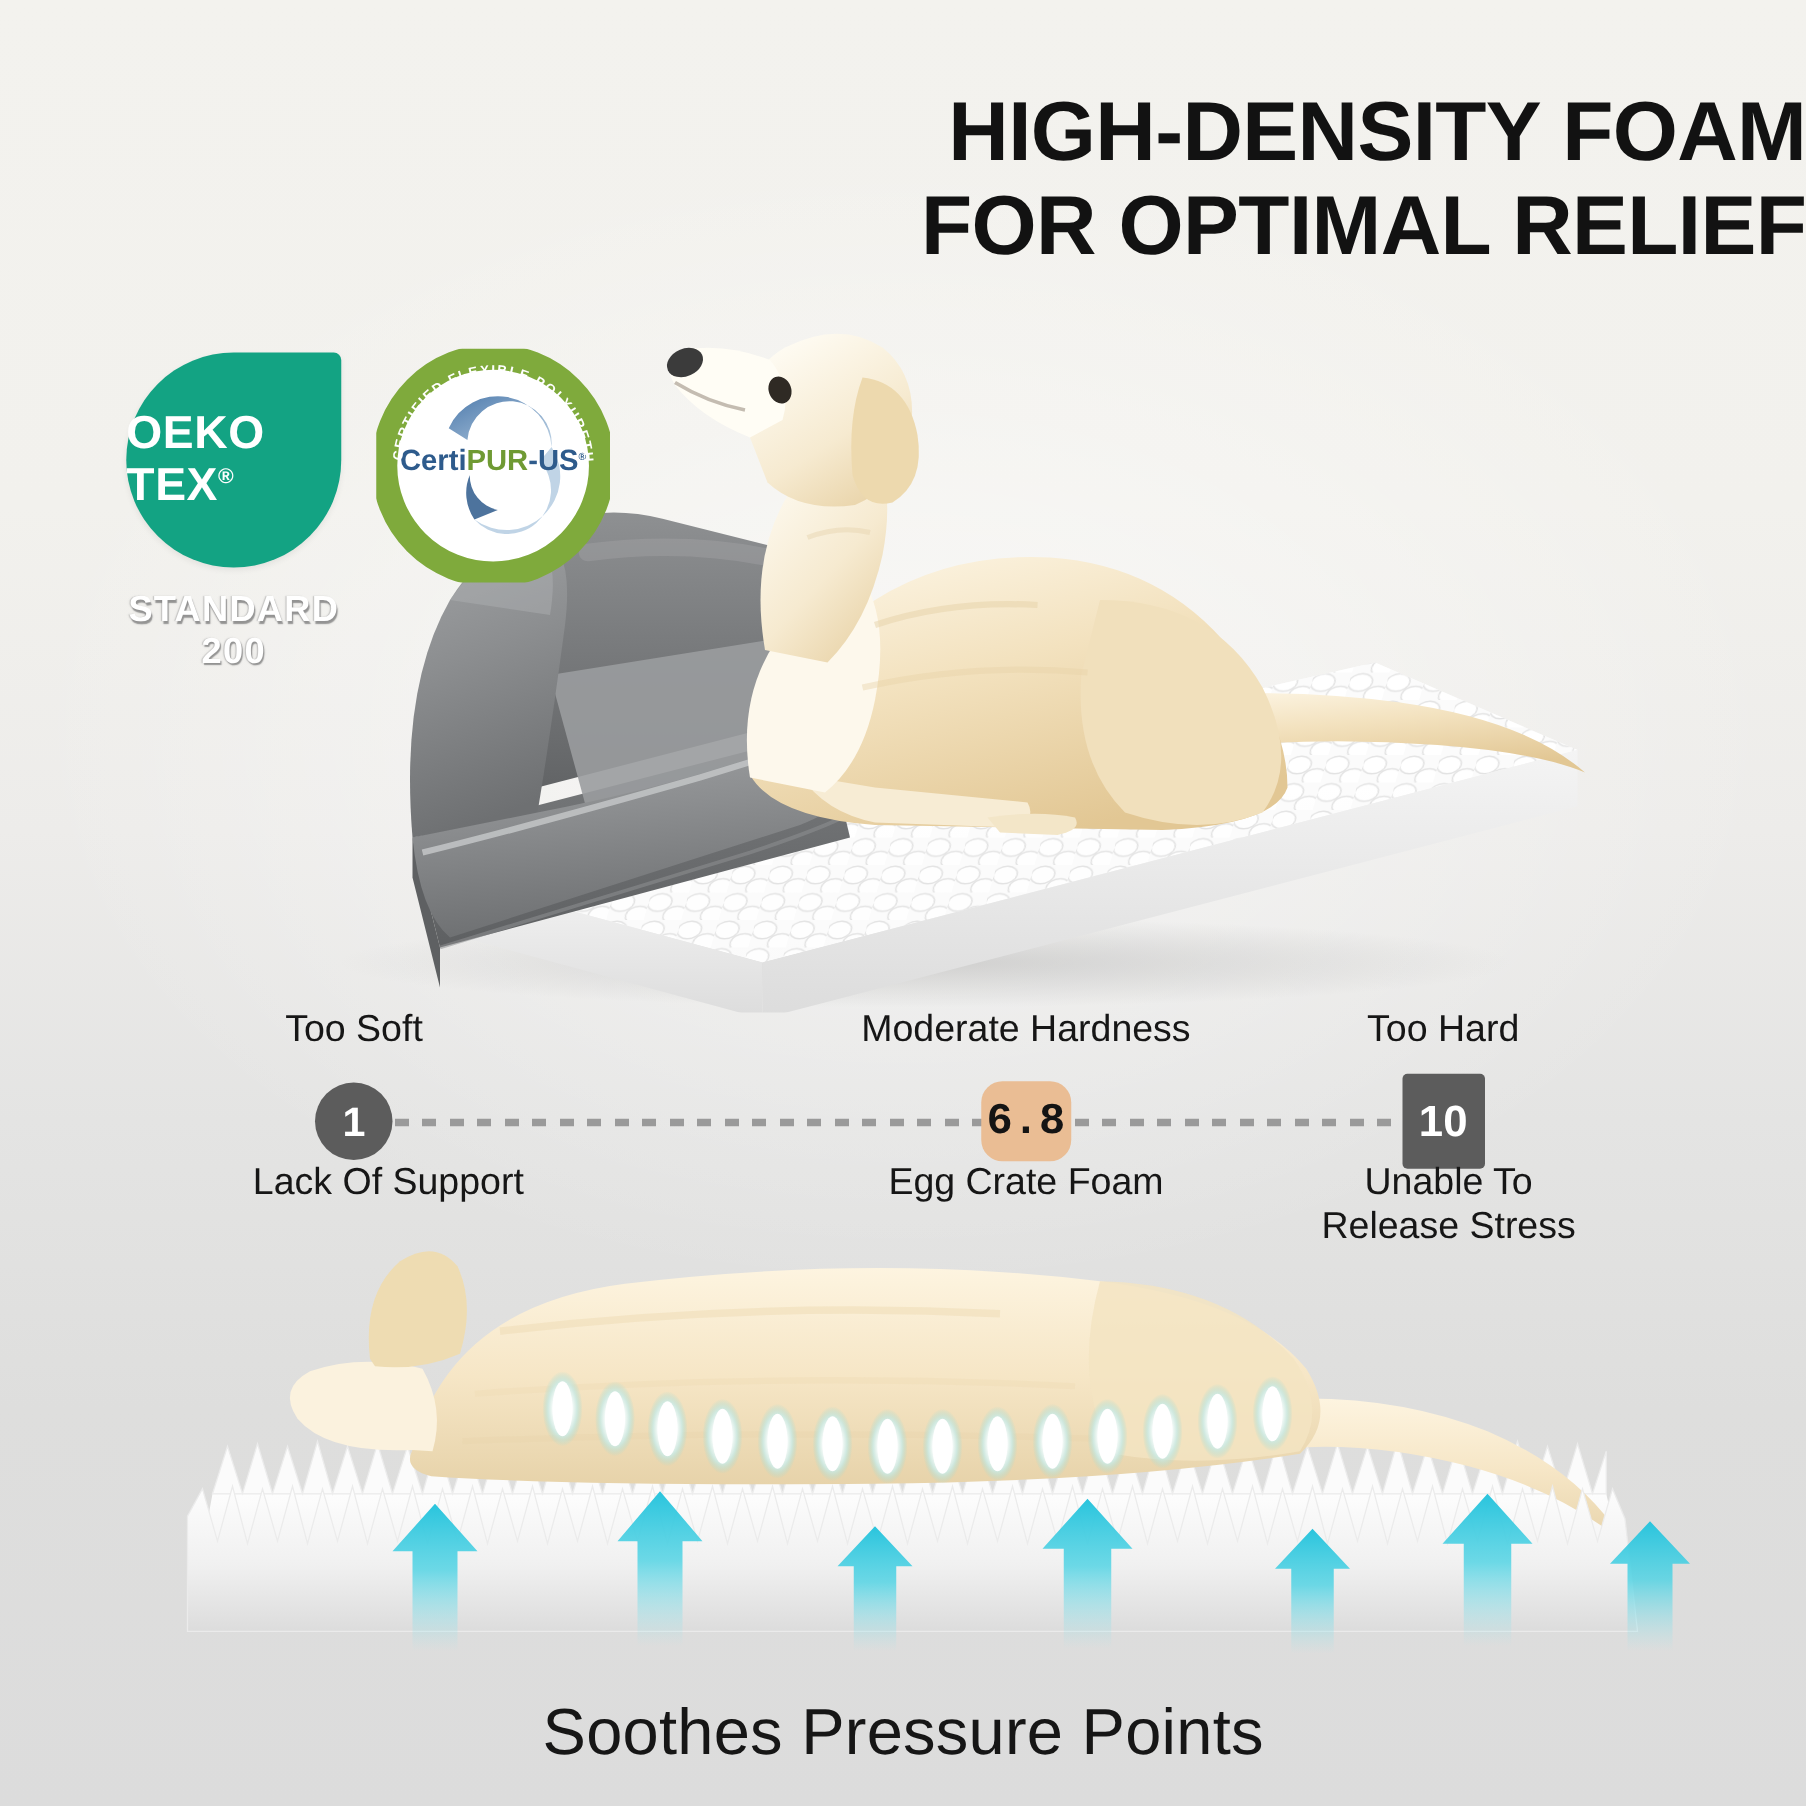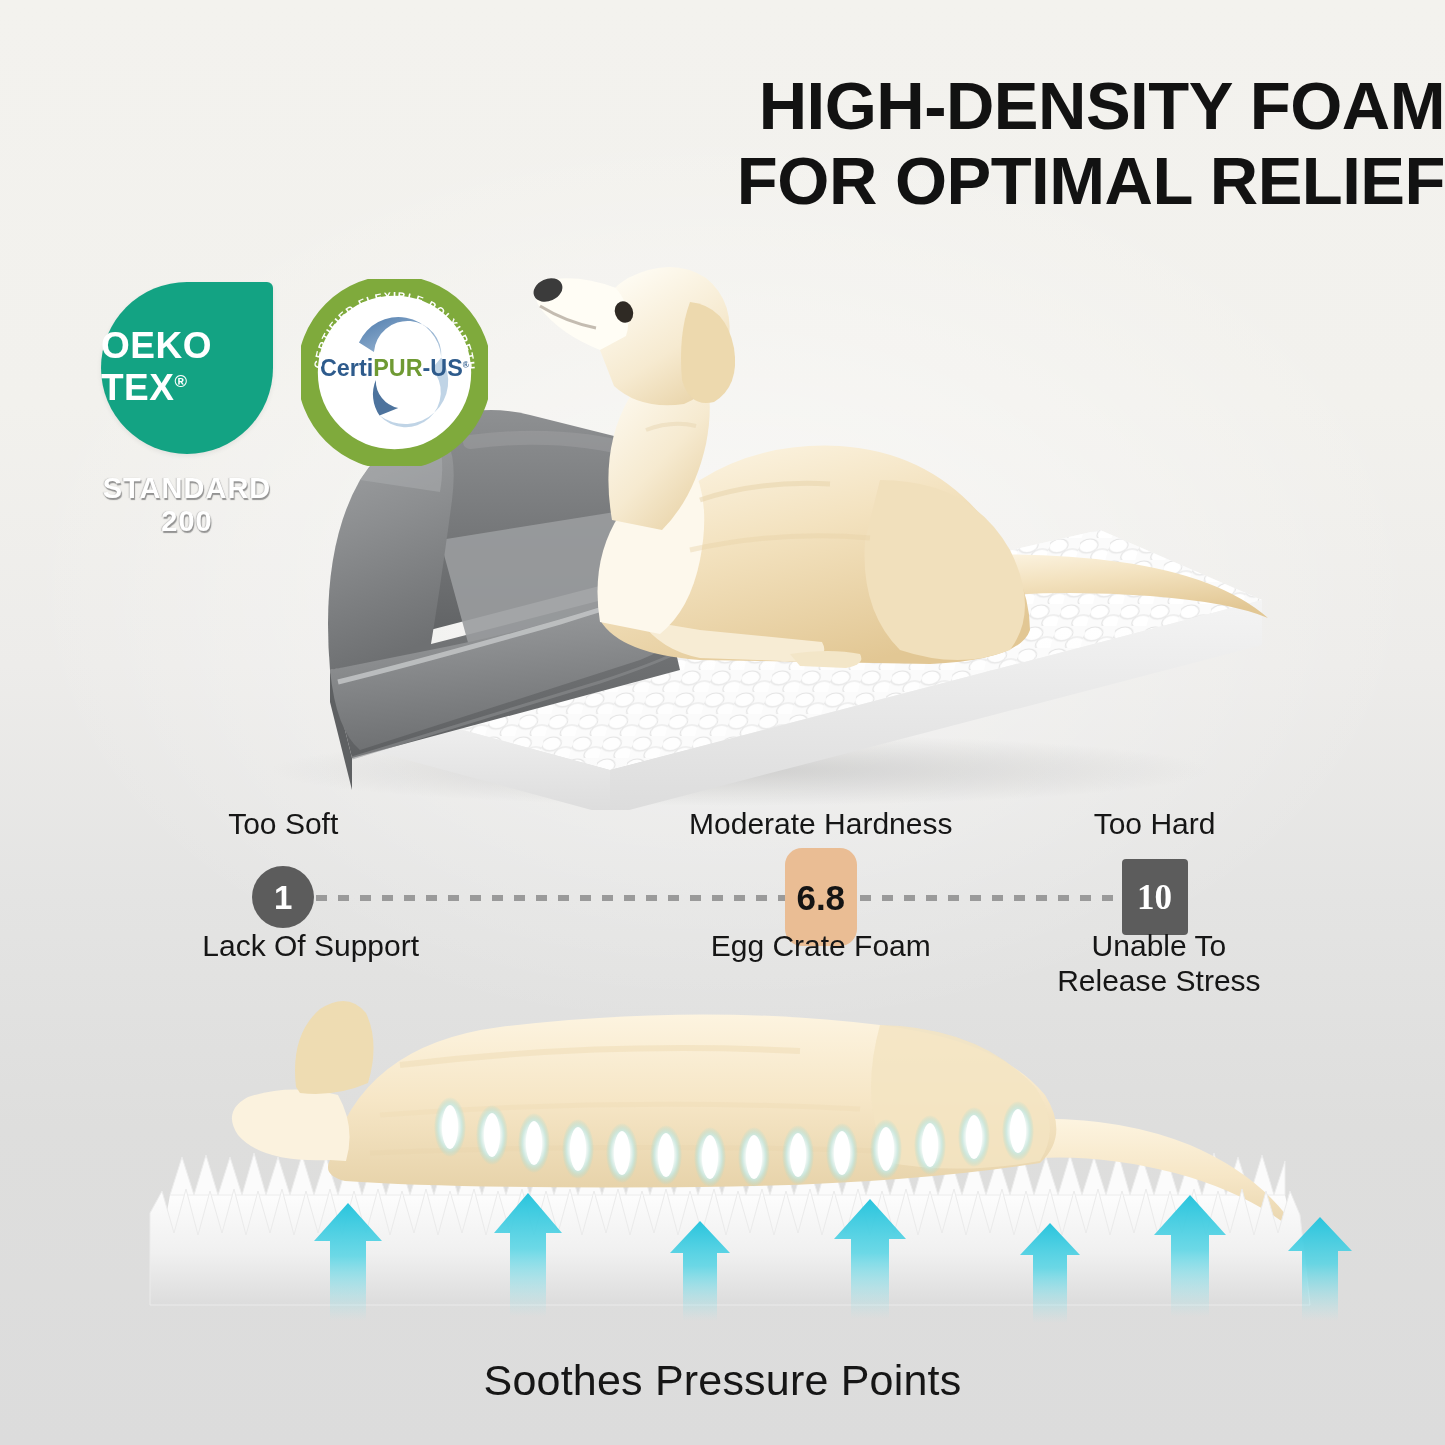--- a/index.html
+++ b/index.html
@@ -93,35 +93,35 @@
   .node{
     position:absolute; top:50%; transform:translate(-50%,-50%);
     display:flex; align-items:center; justify-content:center;
     font-weight:700; line-height:1;
   }
   .node-1{
     width:62px; height:62px; border-radius:50%;
     background:#5c5c5c; color:#fff; font-size:33px;
   }
   .node-68{
-    width:72px; height:98px; border-radius:17px;
-    background:#eabd94; color:#141414; font-size:35px;
+    width:72px; height:64px; border-radius:17px;
+    background:#eabd94; color:#141414; font-size:35px;font-family:Liberation Mono, monospace;
   }
   .node-10{
     width:66px; height:76px; border-radius:4px;
     background:#5c5c5c; color:#fff; font-size:35px;
   }
 
   
   .bottom-illo{ position:absolute; left:0; top:985px; width:1445px; height:360px; z-index:3; }
 
   .caption{
     position:absolute; left:0; right:0; top:1356px;
     text-align:center; color:#161616;
-    font-size:43px; font-weight:400; z-index:6;
+    font-size:52px; font-weight:400; z-index:6;
     letter-spacing:.2px;
   }
 </style>
 </head>
 <body>
 
 <div id="canvas">
 
   <div class="headline">
     <span>HIGH-DENSITY FOAM</span>
@@ -282,21 +282,21 @@
     <div class="toplabel" style="left:19.6%; transform:translateX(-50%);">Too Soft</div>
     <div class="toplabel" style="left:56.8%; transform:translateX(-50%);">Moderate Hardness</div>
     <div class="toplabel" style="left:79.9%; transform:translateX(-50%);">Too Hard</div>
 
     <div class="track">
       <div class="dashline" style="left:21.9%; width:33.0%;"></div>
       <div class="dashline" style="left:59.5%; width:18.0%;"></div>
 
       <div class="node node-1" style="left:19.6%;">1</div>
       <div class="node node-68" style="left:56.8%;">6.8</div>
-      <div class="node node-10" style="left:79.9%;font-family:Liberation Serif, serif;">10</div>
+      <div class="node node-10" style="left:79.9%;">10</div>
     </div>
 
     <div class="botlabel" style="left:21.5%; transform:translateX(-50%);text-align:center;">Lack Of Support</div>
     <div class="botlabel" style="left:56.8%; transform:translateX(-50%);">Egg Crate Foam</div>
     <div class="botlabel" style="left:80.2%; transform:translateX(-50%);">
       <span>Unable To</span><br>
       <span>Release Stress</span>
     </div>
   </div>
 

